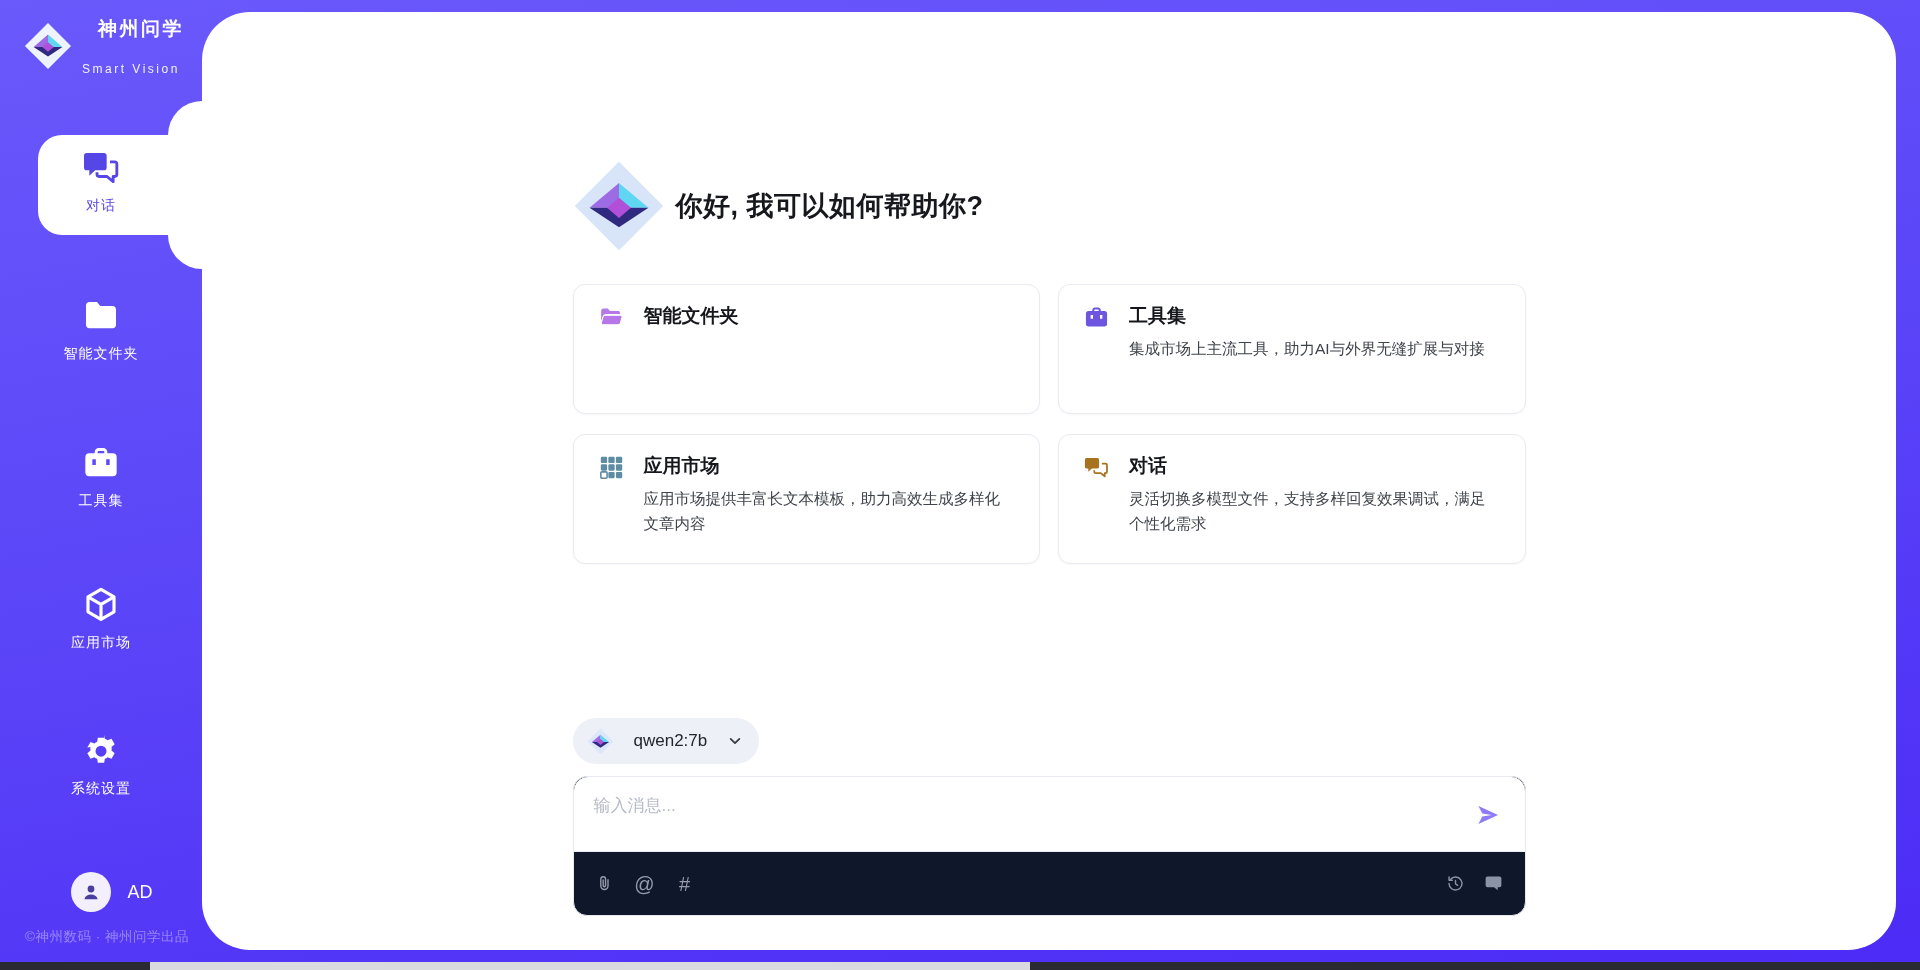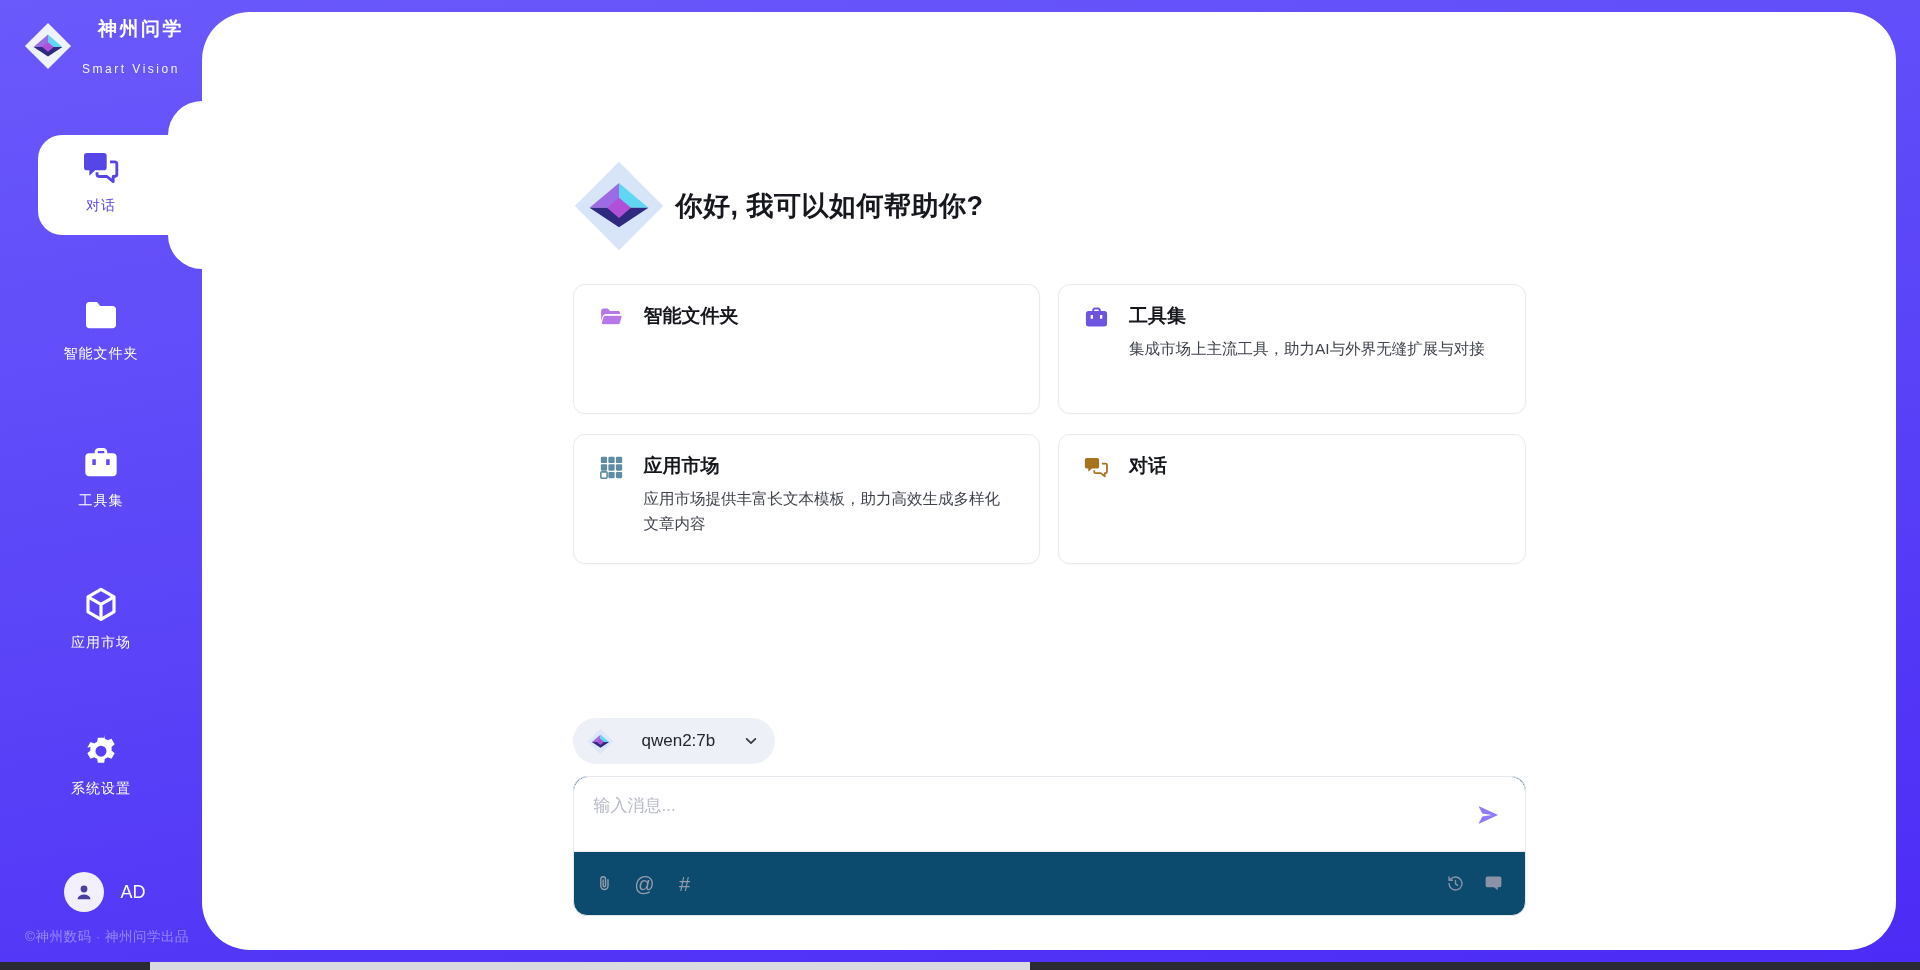--- a/index.html
+++ b/index.html
@@ -21,21 +21,21 @@
   .flare { position:absolute; left:168px; width:34px; height:34px; background:#fff; }
   .flare-top    { top:101px; border-top-left-radius:100%; }
   .flare-bottom { top:235px; border-bottom-left-radius:100%; }
 
   .nav-item { position:absolute; left:0; width:202px; display:flex; flex-direction:column;
               align-items:center; gap:9px; color:#fff; cursor:pointer; }
   .nav-item .nav-label { font-size:14px; letter-spacing:1px; }
   .nav-item.active { color:#5646e6; }
   .nav-icon { width:40px; height:40px; display:block; }
 
-  .user-row { position:absolute; top:872px; left:4px; width:202px; display:flex;
+  .user-row { position:absolute; top:872px; left:11px; width:202px; display:flex;
               align-items:center; justify-content:center; gap:16px; cursor:pointer; }
   .avatar { width:40px; height:40px; border-radius:50%; background:#f3effc;
             display:flex; align-items:center; justify-content:center; }
   .avatar svg { width:24px; height:24px; }
   .user-name { color:#fff; font-size:18px; }
 
   .side-footer { position:absolute; top:928px; left:0; width:202px; text-align:center;
                  color:rgba(255,255,255,.38); font-size:13.5px; letter-spacing:.5px;padding-left:12px; }
 
   
@@ -48,29 +48,29 @@
   .greeting { font-size:27px; font-weight:700; color:#16181d; letter-spacing:.5px; }
 
   .cards { margin-top:32px; display:grid; grid-template-columns:1fr 1fr; gap:20px 18px; }
   .card { border:1px solid #e8eaf0; border-radius:12px; height:130px; padding:16px 24px;
           display:grid; grid-template-columns:46px 1fr; align-content:start; cursor:pointer;
           background:#fff; box-shadow:0 1px 2px rgba(30,30,60,.03); }
   .card-icon { width:27px; height:27px; margin-top:3px; }
   .card-title { font-size:19px; font-weight:700; color:#15171c; line-height:30px; }
   .card-desc { grid-column:2; font-size:15.5px; color:#3f434b; line-height:25px; margin-top:5px; }
 
-  .model-pill { margin-top:154px; display:inline-flex; align-items:center; gap:28px;
+  .model-pill { margin-top:154px; display:inline-flex; align-items:center; gap:20px;
                 height:46px; padding:0 16px 0 14px; border-radius:24px; background:#eef0f7;
                 cursor:pointer; width:fit-content; }
   .model-pill .pill-logo { width:27px; height:27px; }
   .model-name { font-size:17px; color:#23262e; }
 
   .composer { margin-top:12px; width:953px; height:140px; border:1px solid #e7e9ef;
               border-radius:14px; position:relative; display:flex; flex-direction:column;
-              background:#0c4a6e; }
+              background:#0f172a; }
   .composer-input { flex:1; border:none; outline:none; resize:none; border-radius:14px 14px 0 0;
                     padding:17px 70px 0 20px; font-size:17px; color:#2a2d35;
                     font-family:"Liberation Sans","DejaVu Sans",sans-serif; }
   .composer-input::placeholder { color:#b6bac6; }
   .send-btn { position:absolute; right:22px; top:24px; width:30px; height:30px; border:none;
               background:transparent; cursor:pointer; padding:0; }
   .send-btn svg { width:28px; height:28px; }
   .composer-toolbar { height:64px; border-top:1px solid #edeef3; display:flex; align-items:center;
                       padding:0 20px; gap:18px; color:#959cac; }
   .tool-icon { width:22px; height:22px; cursor:pointer; display:flex; align-items:center;
@@ -219,20 +219,21 @@
         </div>
 
         <div class="card">
           <svg class="card-icon" viewBox="0 0 24 24">
             <path fill="#a8731f" d="M3.2 3.5h9.6c.8 0 1.5.7 1.5 1.5v6.4c0 .8-.7 1.5-1.5 1.5H7.9L4.7 15.7v-2.8H3.2c-.8 0-1.5-.7-1.5-1.5V5c0-.8.7-1.5 1.5-1.5z"></path>
             <path fill="none" stroke="#a8731f" stroke-width="1.6" stroke-linejoin="round" d="M16.8 8.6h3.3c.7 0 1.2.5 1.2 1.2v6c0 .7-.5 1.2-1.2 1.2h-.8v2.9l-3.5-2.9h-4.6c-.7 0-1.2-.5-1.2-1.2v-1.3"></path>
           </svg>
           <div>
             <div class="card-title">对话</div>
           </div>
+          <div class="card-desc">灵活切换多模型文件，支持多样回复效果调试，满足个性化需求</div>
         </div>
       </div>
 
       <div class="model-pill">
         <svg class="pill-logo" viewBox="0 0 100 100">
           <polygon points="50,2 98,50 50,98 2,50" fill="#dce8fa"></polygon>
           <polygon points="18,52 50,25 50,52" fill="#9d6be4"></polygon>
           <polygon points="50,25 82,52 50,52" fill="#5fd7f3"></polygon>
           <polygon points="18,52 82,52 50,73" fill="#2f2a80"></polygon>
           <polygon points="37,52 50,41 63,52 50,63" fill="#b050d8"></polygon>

